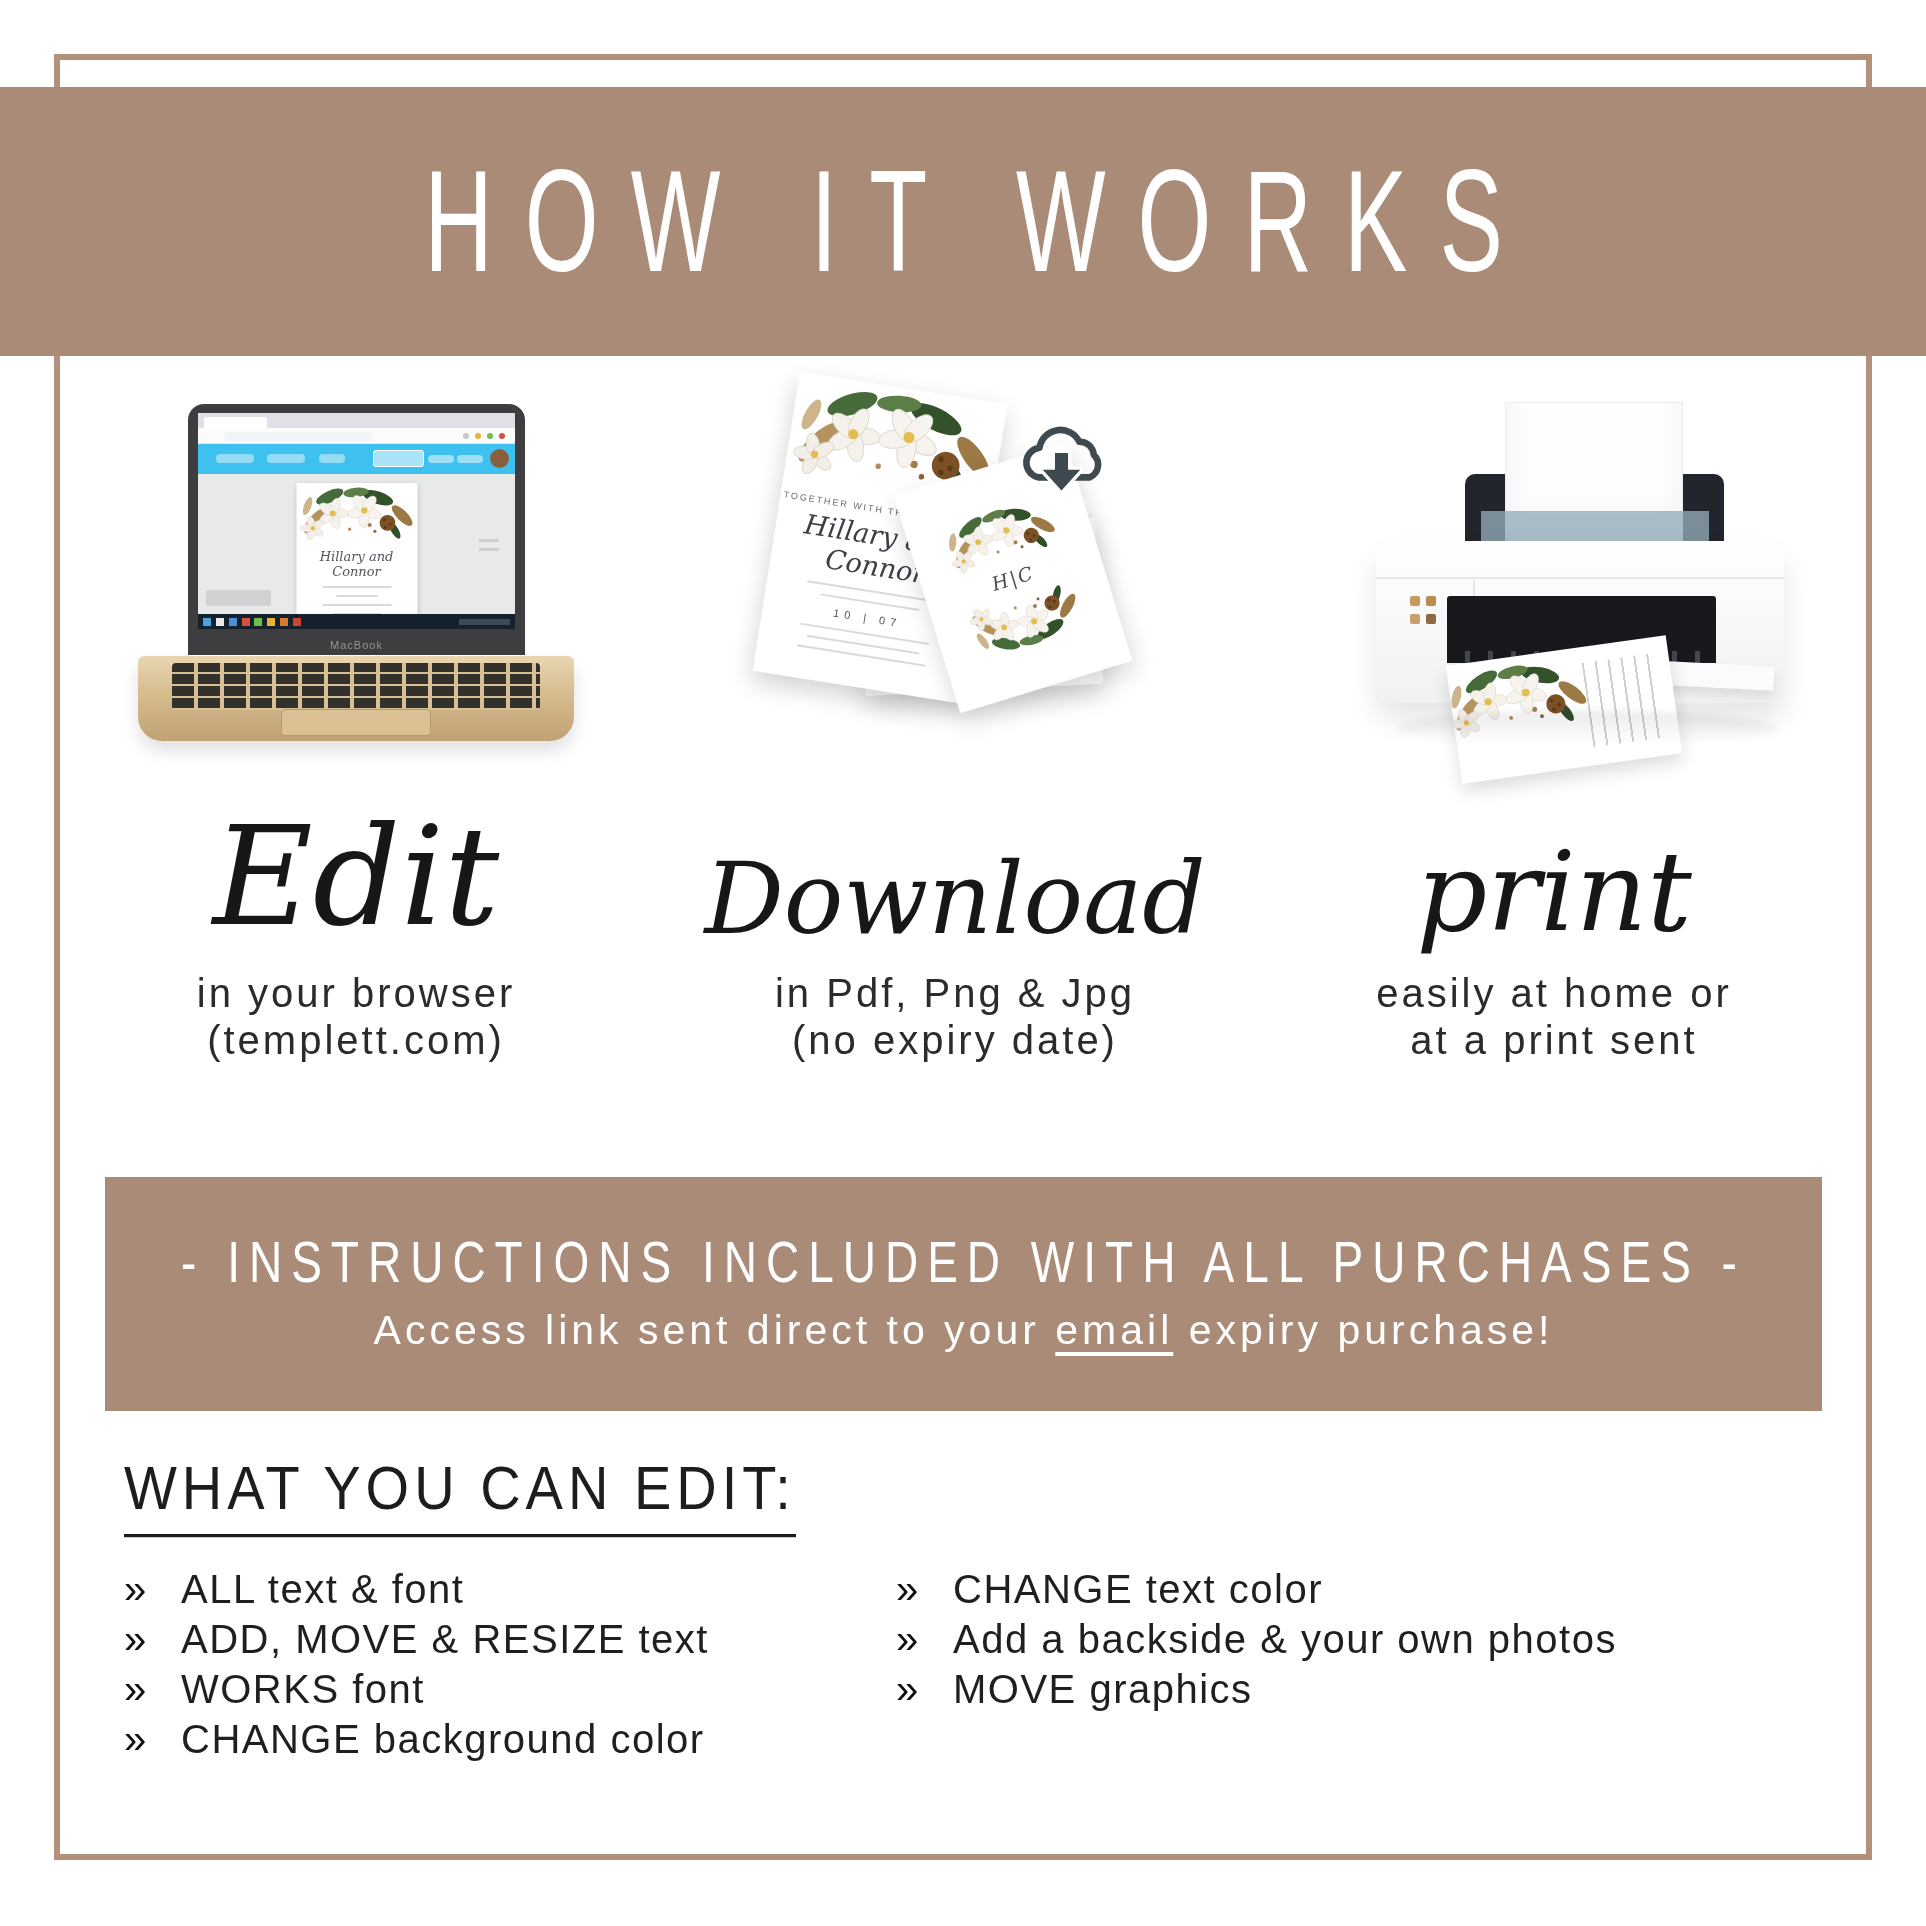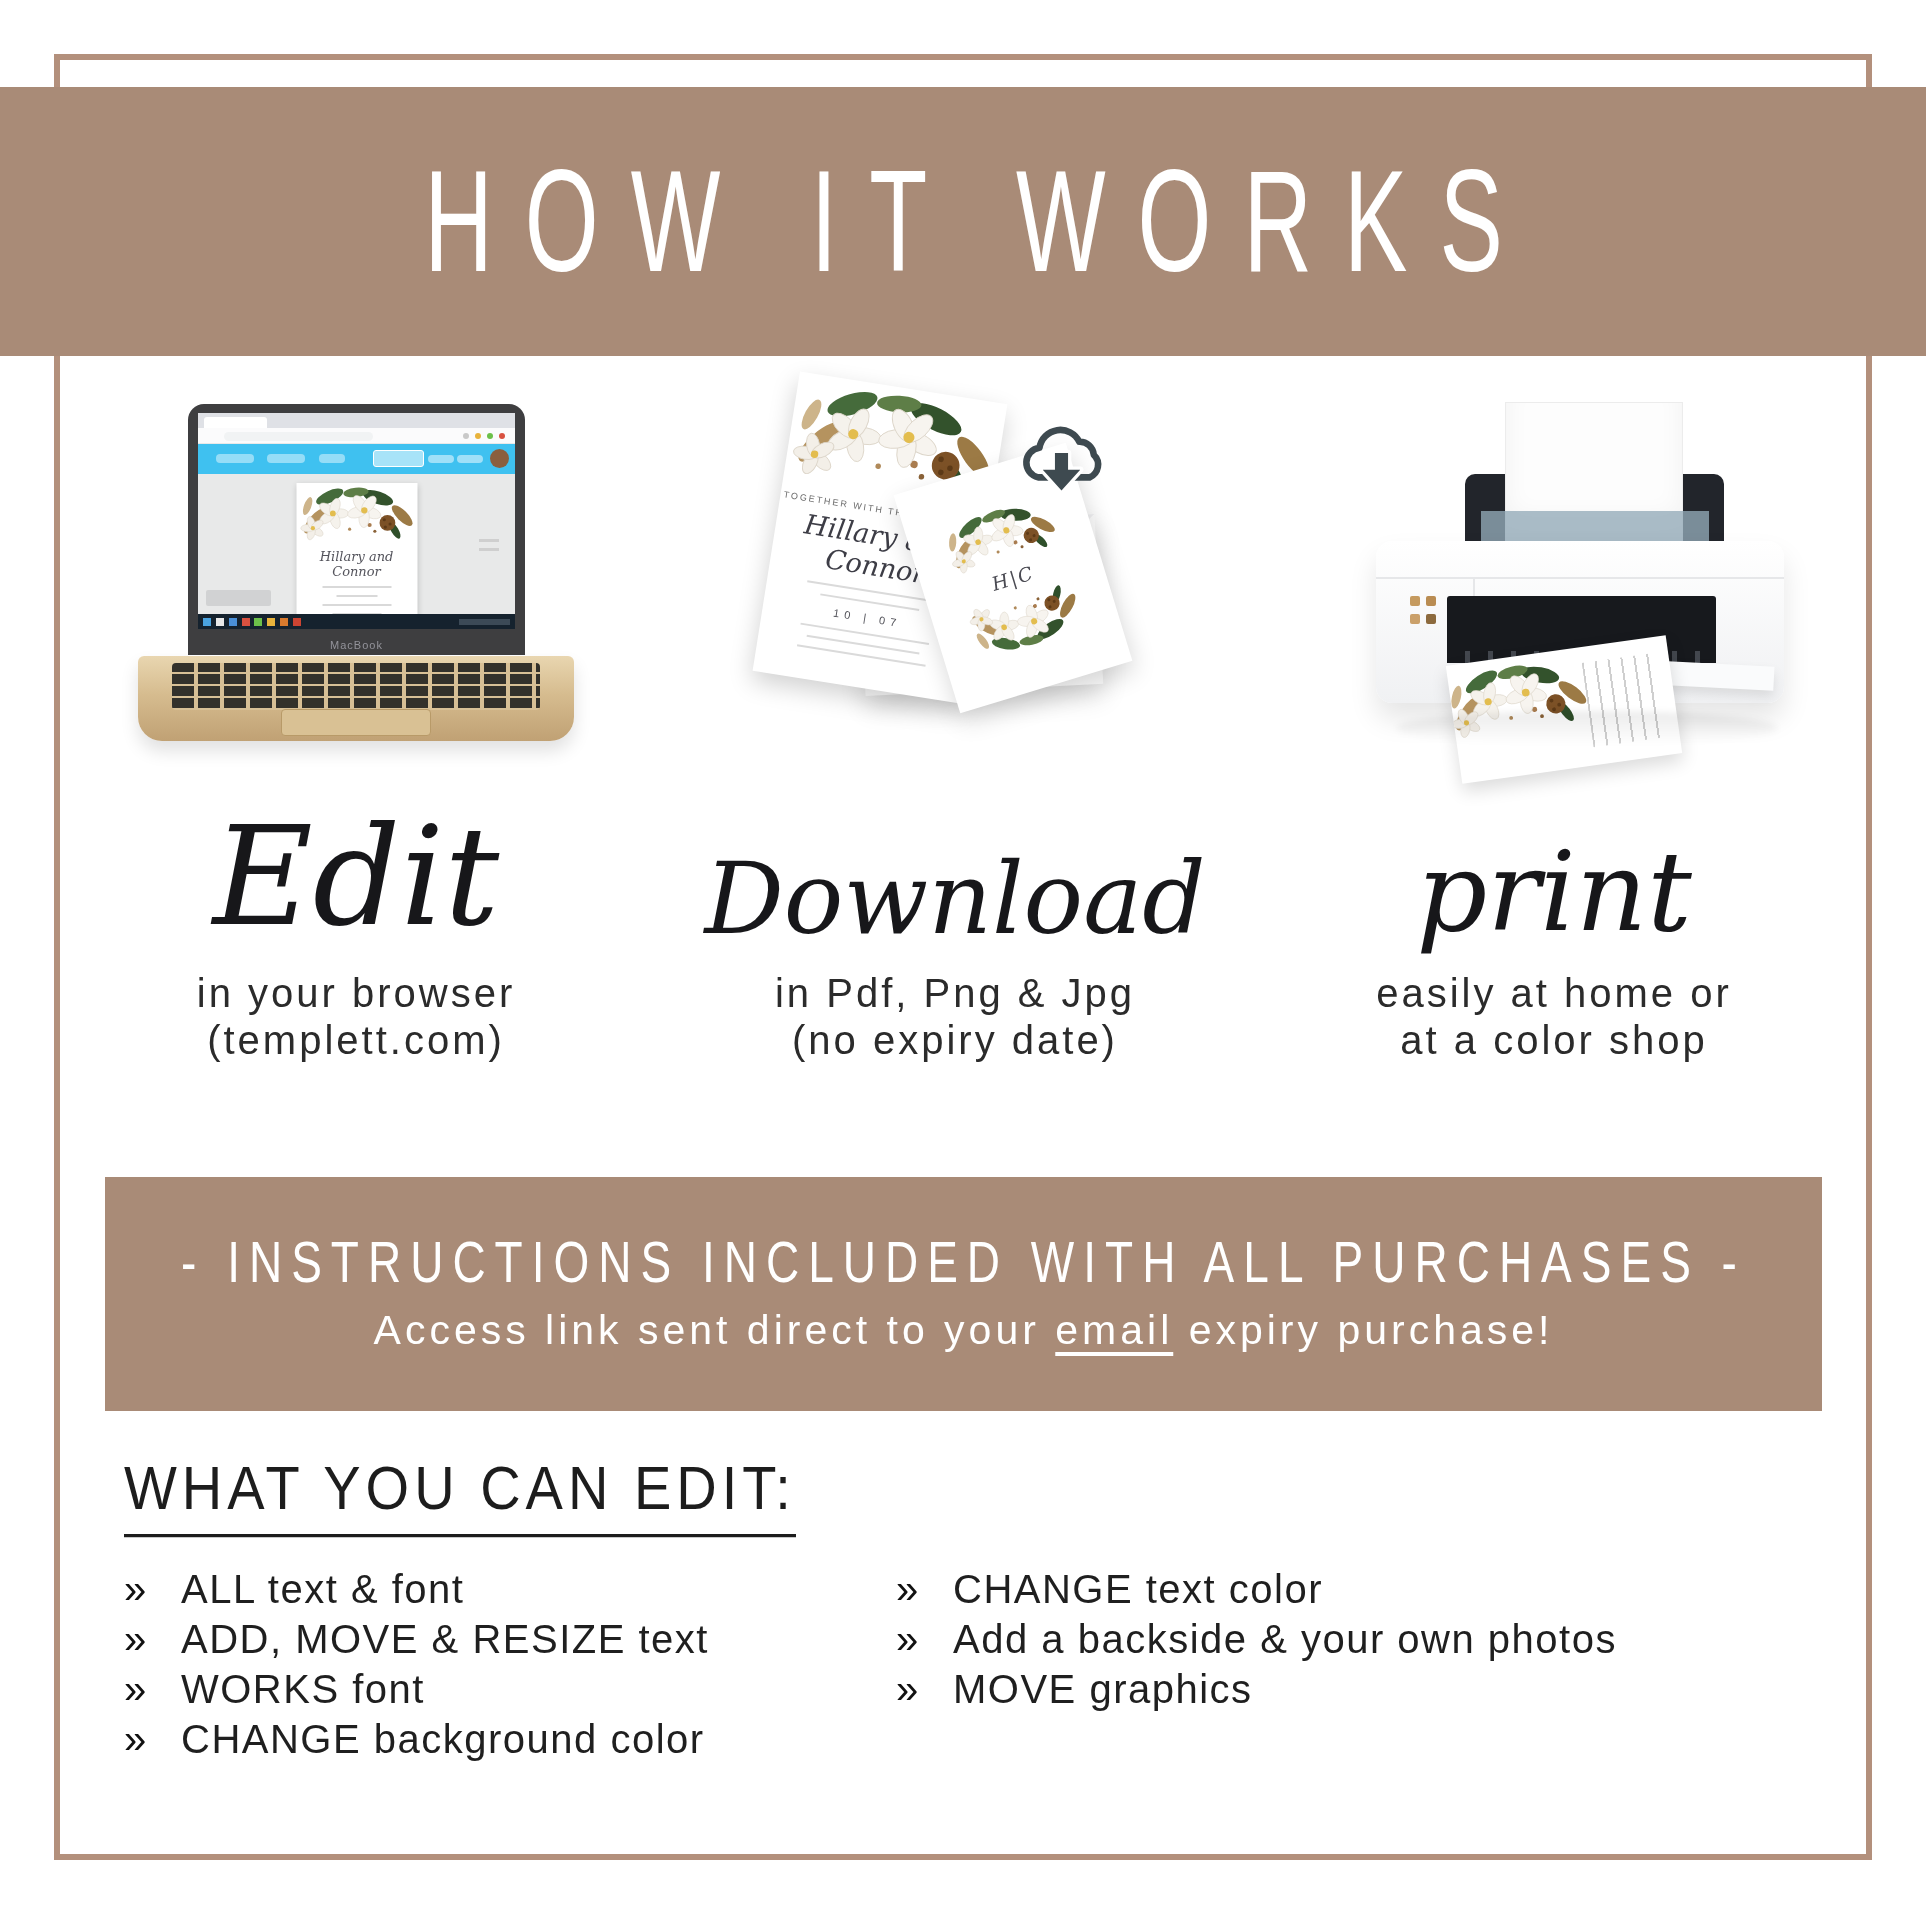--- a/index.html
+++ b/index.html
@@ -290,21 +290,21 @@
         <svg viewBox="0 0 150 78" width="149" height="77">
             <use href="#floral"></use>
           </svg>
         <div class="pr-plines"></div>
       </div>
       <div class="pr-reflect"></div>
     </div>
     <div class="script-word script-print">print</div>
     <div class="caption">
       <div>easily at home or</div>
-      <div>at a color shop</div>
+      <div>at a print sent</div>
     </div>
   </div>
 
   <div class="banner">
     <div class="banner-line1">- INSTRUCTIONS INCLUDED WITH ALL PURCHASES -</div>
     <div class="banner-line2"><span>Access link sent direct to your </span><span class="banner-link">email</span><span> expiry purchase!</span></div>
   </div>
 
   <div class="wyce-heading">WHAT YOU CAN EDIT:</div>
 

